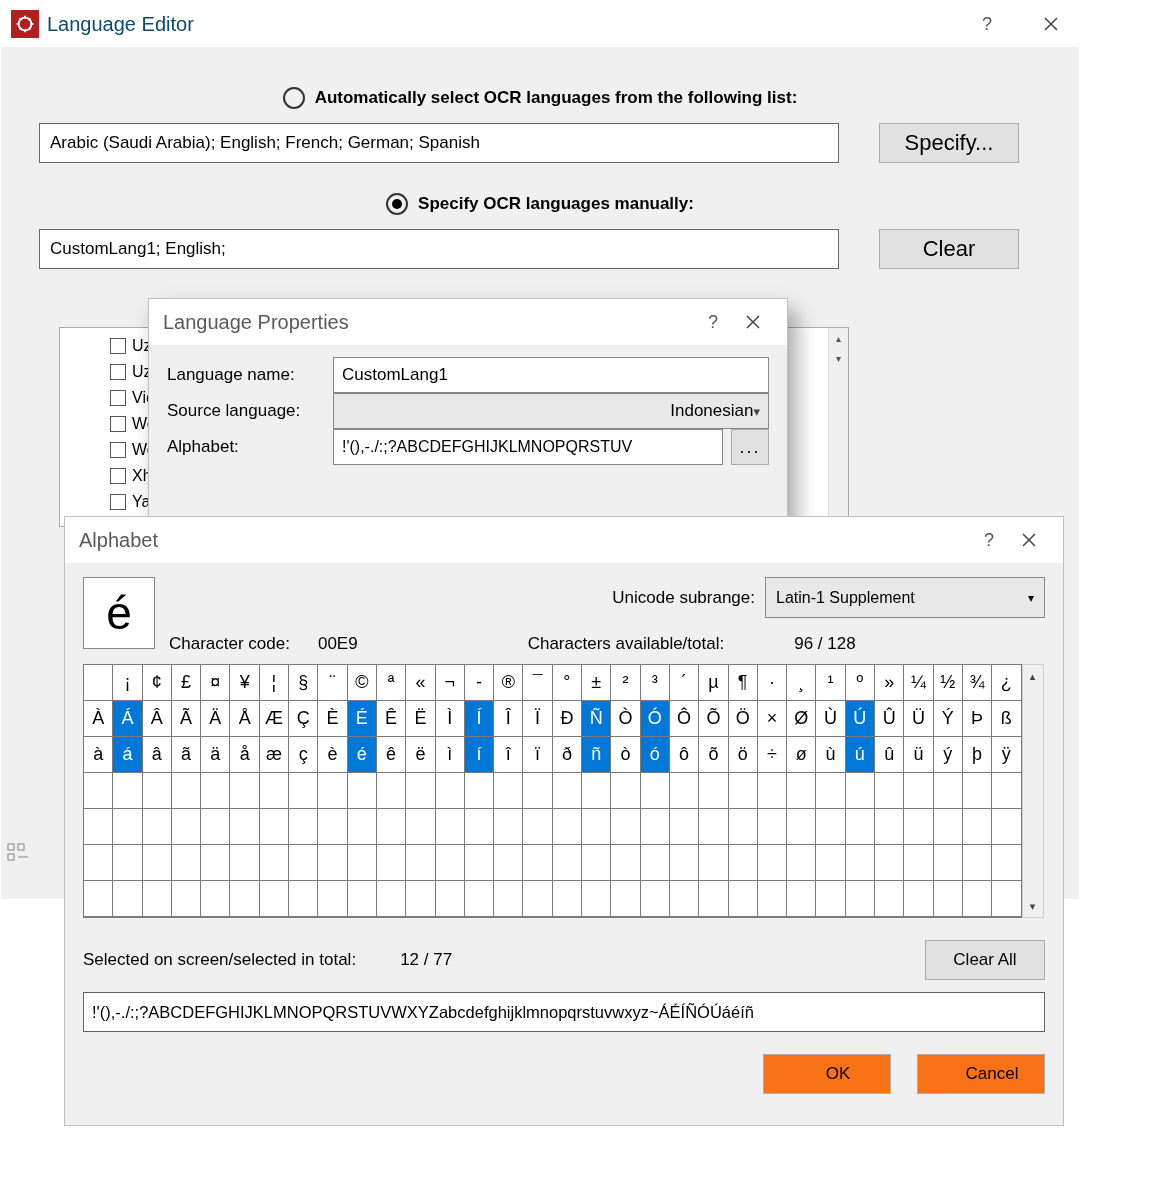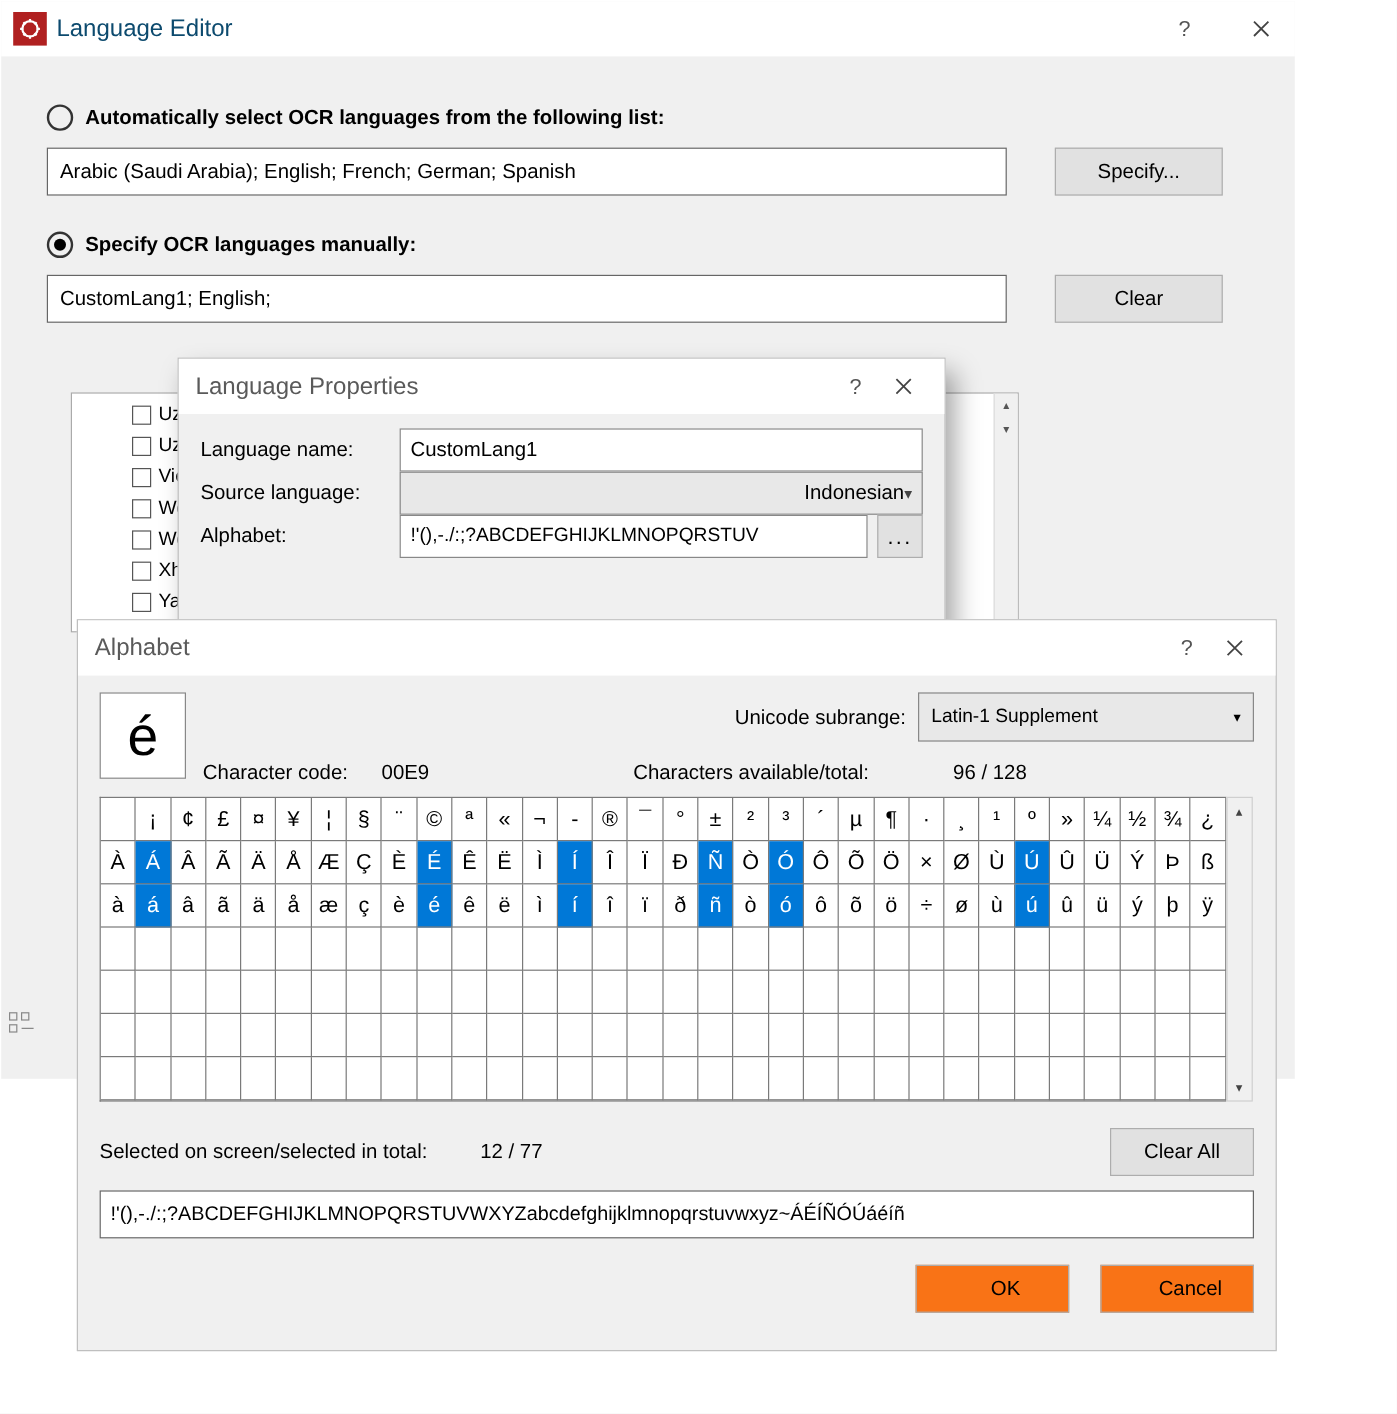--- a/index.html
+++ b/index.html
@@ -29,35 +29,35 @@
     width: 28px; height: 28px; background: #b02020; display:flex; align-items:center; justify-content:center;
   }
   .app-logo svg { width:22px; height:22px; }
   .titlebar-title { font-size: 20px; color: #0c4a6e; flex: 1; }
   .titlebar-btn {
     width: 56px; height: 46px; display:flex; align-items:center; justify-content:center;
     color:#555; font-size: 18px;
   }
   .main-body { padding: 40px 38px 10px 38px; }
 
-  .radio-row { display:flex; align-items:center; gap:10px; margin-bottom: 14px;}
+  .radio-row { display:flex; align-items:center; gap:10px; margin-bottom: 14px; justify-content: center;}
   .radio {
     width:22px; height:22px; border:2px solid #333; border-radius:50%; display:flex;
     align-items:center; justify-content:center; flex-shrink:0;
   }
   .radio.selected::after { content:""; width:10px; height:10px; background:#000; border-radius:50%; }
   .radio-label { font-size: 17px; font-weight: bold; }
 
   .lang-input {
     width: 800px; height: 40px; background:#fff; border:1px solid #666; padding: 0 10px;
     font-size:17px; display:flex; align-items:center;
   }
   .side-btn {
     width:140px; height:40px; background:#e1e1e1; border:1px solid #adadad;
-    font-size:17px; display:flex; align-items:center; justify-content:center;
+    font-size:22px; display:flex; align-items:center; justify-content:center;
   }
   .row-with-btn { display:flex; align-items:center; gap:40px; margin-bottom:30px; }
 
   .lang-list-box {
     position:absolute; left: 58px; top: 326px; width: 790px; height: 200px;
     background:#fff; border:1px solid #aaa; padding: 5px 0 0 50px; font-size:16px;
   }
   .lang-list-item { display:flex; align-items:center; gap:6px; height:26px;}
   .checkbox { width:16px; height:16px; border:1px solid #555; background:#fff; flex-shrink:0;}
   .lang-list-scrollbar {

